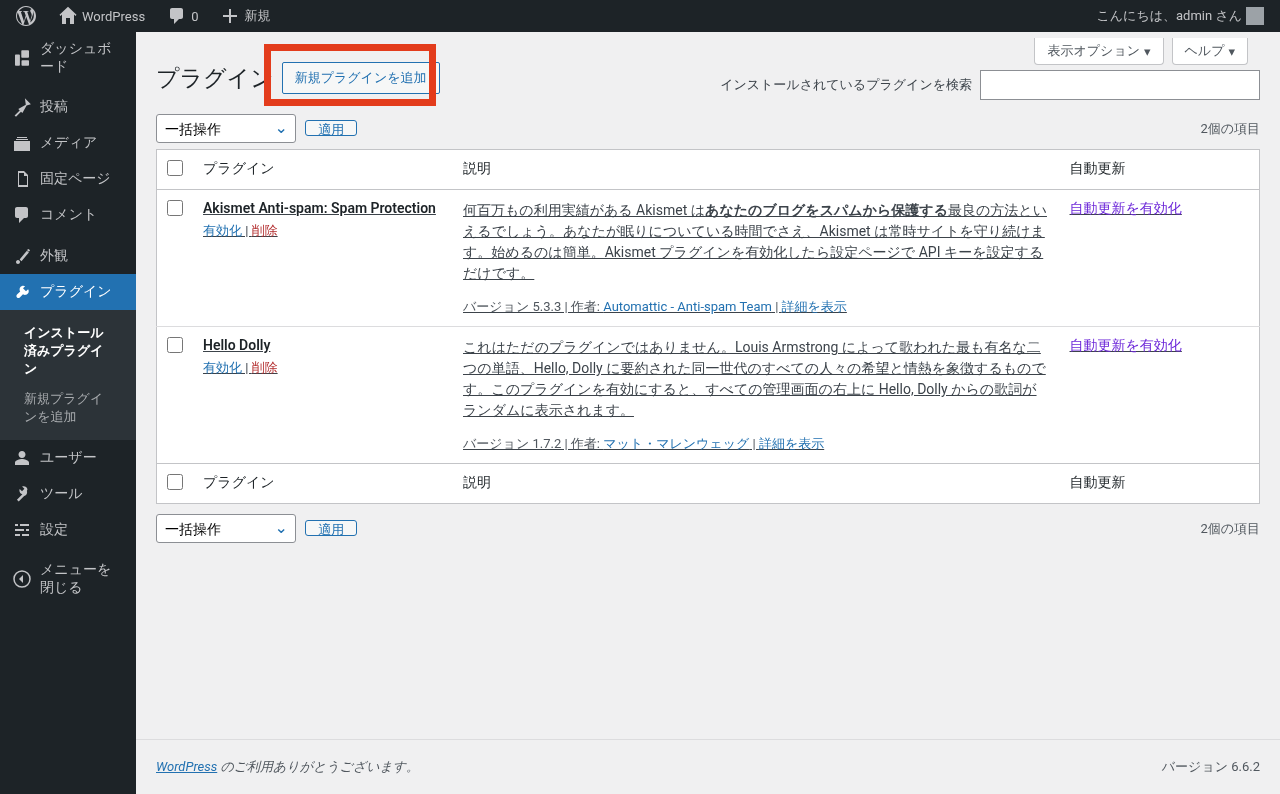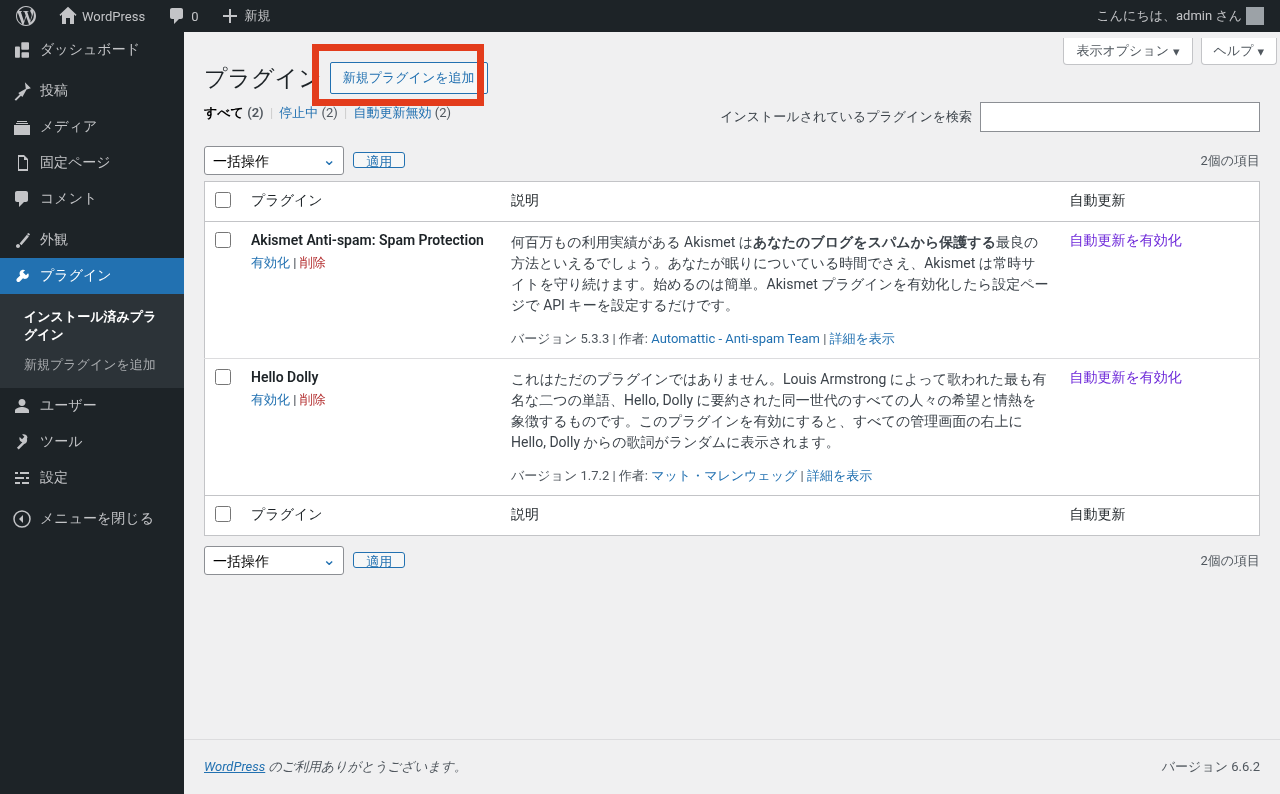--- a/index.html
+++ b/index.html
@@ -2,57 +2,57 @@
 <html><head>
 <meta charset="utf-8">
 <style>
 * { margin: 0; padding: 0; box-sizing: border-box; }
 body { font-family: -apple-system, BlinkMacSystemFont, "Segoe UI", Roboto, sans-serif; font-size: 13px; color: #3c434a; background: #f0f0f1; }
 .topbar { background: #1d2327; color: #c3c4c7; height: 32px; display: flex; align-items: center; justify-content: space-between; padding: 0 8px; font-size: 13px; }
 .topbar-left, .topbar-right { display: flex; align-items: center; gap: 6px; height: 100%; }
 .topbar-item { display: flex; align-items: center; gap: 4px; padding: 0 8px; height: 100%; cursor: pointer; color: #c3c4c7; }
 .avatar { width: 18px; height: 18px; background: #9ca2a7; }
 .layout { display: flex; min-height: calc(100vh - 32px); }
-.sidebar { width: 184px; background: #1d2327; color: #c3c4c7; font-size: 14px; flex-shrink: 0; }
+.sidebar { width: 136px; background: #1d2327; color: #c3c4c7; font-size: 14px; flex-shrink: 0; }
 .side-item { display: flex; align-items: center; gap: 8px; padding: 8px 12px; cursor: pointer; position: relative; }
 .side-item.current { background: #2271b1; color: #fff; }
 .side-item.current::after { content: ""; position: absolute; right: -8px; top: 50%; transform: translateY(-50%); border: 8px solid transparent; border-right-color: #f0f0f1; }
 .side-sub { background: #2c3338; padding: 8px 12px; }
 .side-sub-item { padding: 6px 12px; font-size: 13px; cursor: pointer; }
 .side-sub-item.current { color: #fff; font-weight: 600; }
 .side-sub-item:not(.current) { color: #a7aaad; }
 .side-sep { height: 5px; }
 .icon { width: 20px; height: 20px; display: inline-flex; align-items: center; justify-content: center; font-size: 16px; fill: currentColor; }
 .content { flex: 1; padding: 0; display: flex; flex-direction: column; }
 .main { padding: 10px 20px 20px 20px; flex: 1; }
 .heading-row { display: flex; align-items: center; gap: 8px; margin: 20px 0 10px 0; position: relative; }
 .page-title { font-size: 23px; font-weight: 400; color: #1d2327; }
 .add-new-btn { border: 1px solid #2271b1; color: #2271b1; background: #f6f7f7; padding: 6px 12px; font-size: 13px; cursor: pointer; border-radius: 2px; }
 .red-highlight { position: absolute; border: 7px solid #e33c1c; left: 108px; top: -18px; width: 172px; height: 62px; pointer-events: none; }
 .subsubsub { margin: 8px 0 14px 0; font-size: 13px; }
 .subsubsub a { color: #2271b1; text-decoration: none; }
 .subsubsub .current { color: #000; font-weight: 600; }
 .count { color: #50575e; }
 .sep { color: #ccc; padding: 0 3px; }
-.top-controls { position: absolute; right: 3px; top: 38px; display: flex; gap: 8px; }
+.top-controls { position: absolute; right: 32px; top: 38px; display: flex; gap: 8px; }
 .screen-btn { border: 1px solid #c3c4c7; border-top: none; background: #fff; color: #50575e; padding: 4px 12px; font-size: 13px; cursor: pointer; border-radius: 0 0 4px 4px; display: flex; align-items: center; gap: 4px; }
 .search-row { display: flex; justify-content: flex-end; align-items: center; gap: 8px; margin: -34px 0 14px 0; }
 .search-label { font-size: 13px; }
 .search-input { border: 1px solid #8c8f94; padding: 4px 8px; width: 280px; height: 30px; font-size: 14px; }
 .tablenav { display: flex; justify-content: space-between; align-items: center; margin-bottom: 6px; }
 .bulk-select { border: 1px solid #8c8f94; padding: 0 28px 0 8px; height: 29px; font-size: 14px; background: #fff; border-radius: 3px; appearance: none; min-width: 140px; }
 .select-wrap { position: relative; display: inline-block; }
 .select-wrap::after { content: "⌄"; position: absolute; right: 8px; top: 4px; pointer-events: none; color: #2271b1; font-size: 16px; }
 .apply-btn { border: 1px solid #2271b1; color: #2271b1; background: #f6f7f7; padding: 0 12px; height: 16px; font-size: 13px; cursor: pointer; border-radius: 3px; margin-left: 6px; }
 .item-count { font-size: 13px; color: #50575e; }
 .plugins-table { width: 100%; border-collapse: collapse; background: #fff; border: 1px solid #c3c4c7; }
 .plugins-table th, .plugins-table td { text-align: left; padding: 10px; vertical-align: top; font-weight: 400; }
 .plugins-table thead th, .plugins-table tfoot th { font-size: 14px; color: #1d2327; border-bottom: 1px solid #c3c4c7; }
 .plugins-table tfoot th { border-bottom: none; border-top: 1px solid #c3c4c7; }
-.plugins-table tbody tr { border-bottom: 1px solid #dcdcde; }
+.plugins-table tbody tr { border-bottom: 1px solid #dcdcde; text-decoration: underline; }
 .plugins-table tbody tr:last-child { border-bottom: none; }
 .col-check { width: 32px; }
 .col-name { width: 260px; }
 .col-auto { width: 200px; }
 .plugin-name { font-size: 14px; font-weight: 600; color: #1d2327; }
 .row-actions { margin-top: 6px; font-size: 13px; }
 .row-actions a { color: #2271b1; text-decoration: none; }
 .row-actions .delete { color: #b32d2e; }
 .desc { font-size: 14px; line-height: 1.5; color: #3c434a; }
 .desc b { font-weight: 700; }
@@ -222,27 +222,20 @@
         </button>
     </div>
 
     <div class="main">
       <div class="heading-row">
         <h1 class="page-title">プラグイン</h1>
         <button class="add-new-btn">新規プラグインを追加</button>
         <div class="red-highlight"></div>
       </div>
 
-      <div class="subsubsub">
-        <span class="current"><span>すべて</span> <span class="count">(2)</span></span>
-        <span class="sep">|</span>
-        <a href="#"><span>停止中</span> <span class="count">(2)</span></a>
-        <span class="sep">|</span>
-        <a href="#"><span>自動更新無効</span> <span class="count">(2)</span></a>
-      </div>
 
       <div class="search-row">
         <span class="search-label">インストールされているプラグインを検索</span>
         <input type="search" class="search-input" style="">
       </div>
 
       <div class="tablenav">
         <div>
           <span class="select-wrap"><select class="bulk-select"><option>一括操作</option></select></span>
           <button class="apply-btn">適用</button>

